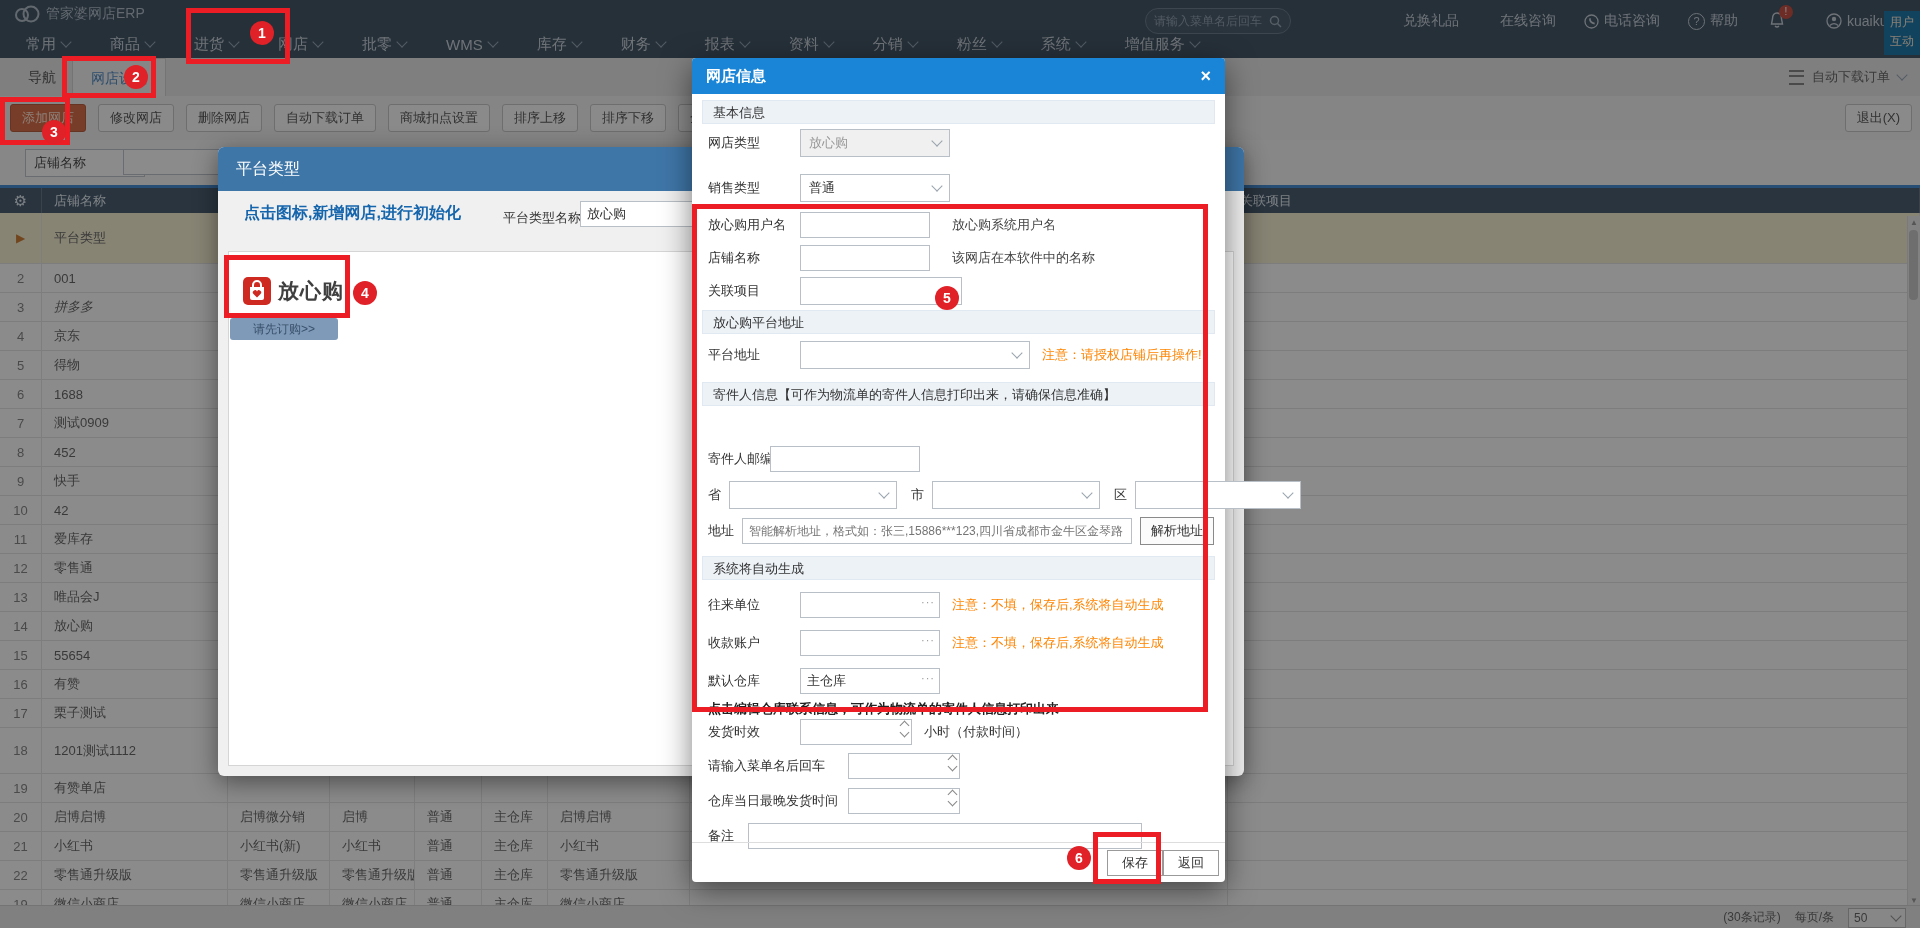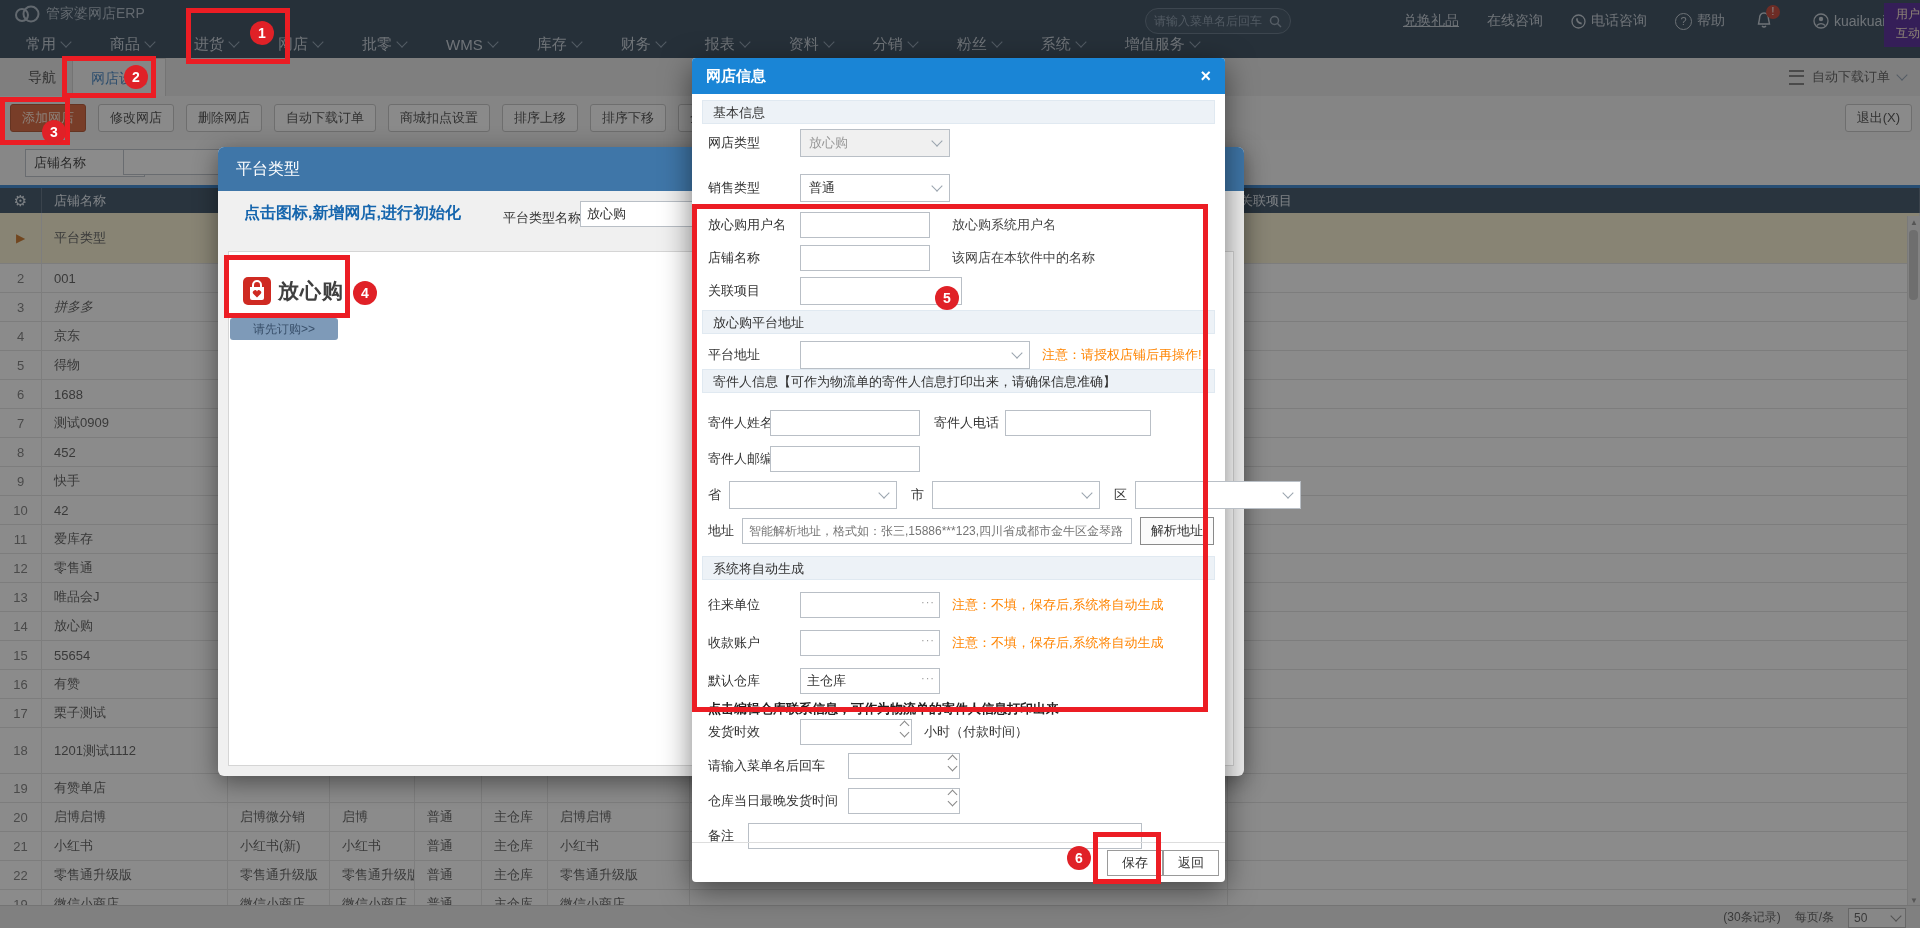--- a/index.html
+++ b/index.html
@@ -12,22 +12,22 @@
   .logo svg{display:block}
   .top-right{position:absolute;top:8px;left:1145px;display:flex;align-items:center;color:#c3ccd6;font-size:14px;}
   .searchpill{width:128px;height:24px;border:1px solid #5d7082;border-radius:13px;background:#36495c;
               display:flex;align-items:center;padding:0 8px;color:#8699ab;font-size:12px;justify-content:space-between;}
   .hlink{display:flex;align-items:center;gap:5px;white-space:nowrap;cursor:pointer;}
   .qmark{display:inline-block;width:15px;height:15px;border:1px solid #c3ccd6;border-radius:50%;
          text-align:center;line-height:15px;font-size:11px;}
   .bell{position:relative;width:18px;height:20px;}
   .bell .badge{position:absolute;top:-6px;right:-7px;background:#c0392b;color:#fff;border-radius:50%;
                width:14px;height:14px;font-size:10px;line-height:14px;text-align:center;}
-  .user-interact{position:absolute;right:0;top:3px;width:36px;height:42px;background:#4c1d95;color:#fde8cf;
-                 font-size:12px;text-align:right;line-height:1.6;padding-top:2px;z-index:2;}
+  .user-interact{position:absolute;right:0;top:11px;width:36px;height:42px;background:#0369a1;color:#fde8cf;
+                 font-size:12px;text-align:center;line-height:1.6;padding-top:2px;z-index:2;}
   .menu-row{position:absolute;left:6px;top:30px;height:28px;display:flex;align-items:center;}
   .menu-item{display:flex;align-items:center;gap:6px;padding:0 20px;color:#c3ccd6;font-size:15px;cursor:pointer;white-space:nowrap;}
   .chev{width:7px;height:7px;border-right:1.6px solid #8b9cae;border-bottom:1.6px solid #8b9cae;
         transform:rotate(45deg);display:inline-block;margin-top:-4px;}
 
   
   .tabbar{position:absolute;left:0;top:58px;width:100%;height:38px;background:#e7e7e7;border-bottom:1px solid #d2d2d2;}
   .tab{position:absolute;top:0;height:38px;line-height:38px;font-size:14px;color:#444;padding:0 18px;cursor:pointer;}
   .tab.nav{left:10px;}
   .tab.active{left:72px;background:#f5f5f5;color:#3c7fc0;border:1px solid #cfcfcf;border-bottom:none;}
@@ -149,21 +149,21 @@
     </div>
 
     <div class="top-right">
       <div class="searchpill" style="margin-right:112px;">
         <span>请输入菜单名后回车</span>
         <svg width="13" height="13" viewBox="0 0 13 13">
           <circle cx="5.5" cy="5.5" r="4" fill="none" stroke="#8fa0b0" stroke-width="1.5"></circle>
           <line x1="8.5" y1="8.5" x2="12" y2="12" stroke="#8fa0b0" stroke-width="1.5"></line>
         </svg>
       </div>
-      <div class="hlink" style="margin-right:28px;text-decoration:underline;">
+      <div class="hlink" style="margin-right:41px;">
         <span>兑换礼品</span>
       </div>
       <div class="hlink" style="margin-right:28px;">
         <span>在线咨询</span>
       </div>
       <div class="hlink" style="margin-right:28px;">
         <svg width="15" height="15" viewBox="0 0 15 15">
           <circle cx="7.5" cy="7.5" r="6.5" fill="none" stroke="#c3ccd6" stroke-width="1.3"></circle>
           <path d="M5 4.5 Q5 9.5 10.5 10.5 L10.8 8.8 L8.8 8 Q7 7.5 6.8 5.6 L6.9 4.2 Z" fill="#c3ccd6"></path>
         </svg>
@@ -658,28 +658,22 @@
 
     <div class="srow" style="top:284px">
       <span class="lbl">平台地址</span>
       <div class="sel" style="width:198px">
         <span></span>
         <span class="chev"></span>
       </div>
       <span class="note orange">注意：请授权店铺后再操作!</span>
     </div>
 
-    <div class="sec" style="top:311px">寄件人信息【可作为物流单的寄件人信息打印出来，请确保信息准确】</div>
-
-    <div class="srow" style="top:352px">
-      <span class="lbl" style="width:62px">寄件人姓名</span>
-      <input class="inp" style="width: 150px;">
-      <span style="margin-left:14px;margin-right:6px">寄件人电话</span>
-      <input class="inp" style="width: 146px;">
-    </div>
+    <div class="sec" style="top:324px">寄件人信息【可作为物流单的寄件人信息打印出来，请确保信息准确】</div>
+
 
     <div class="srow" style="top:388px">
       <span class="lbl" style="width:62px">寄件人邮编</span>
       <input class="inp" style="width: 150px;">
     </div>
 
     <div class="srow" style="top:424px">
       <span style="margin-right:8px">省</span>
       <div class="sel" style="width:136px">
           <span></span>

